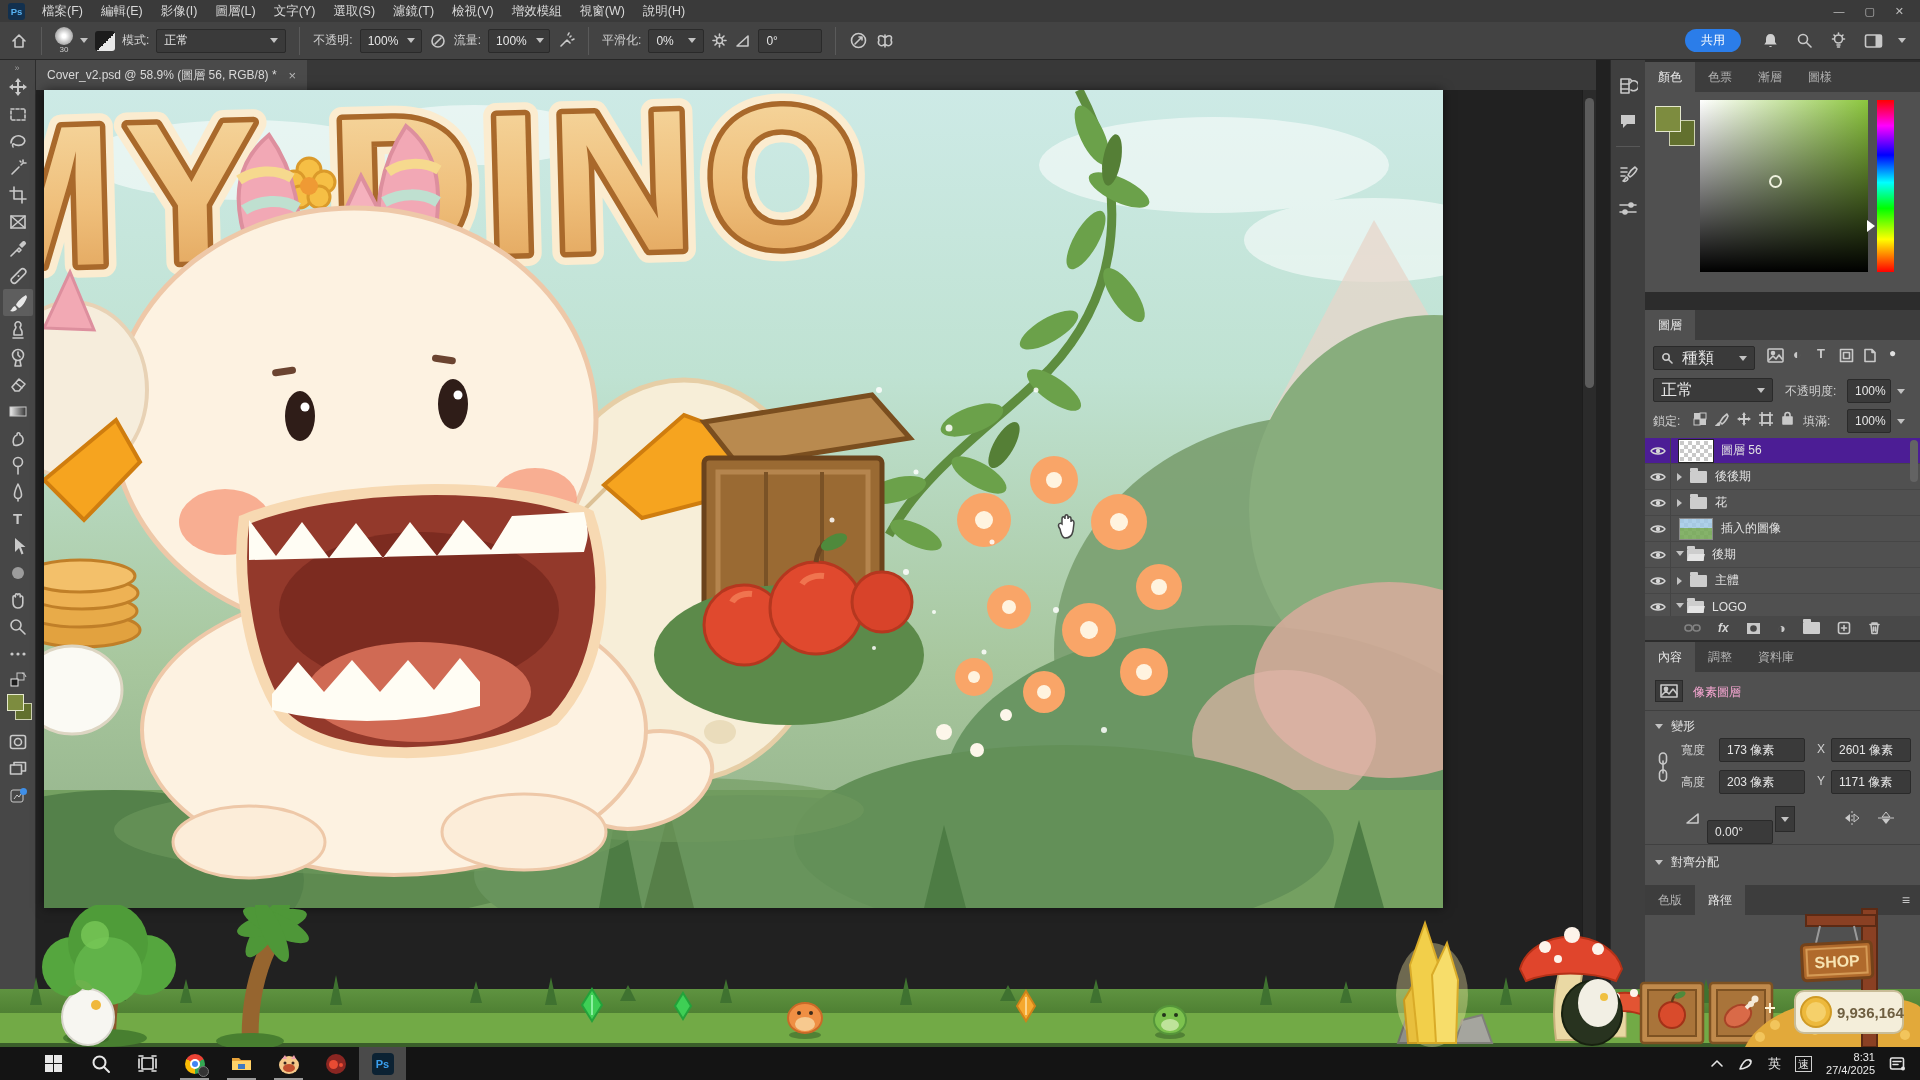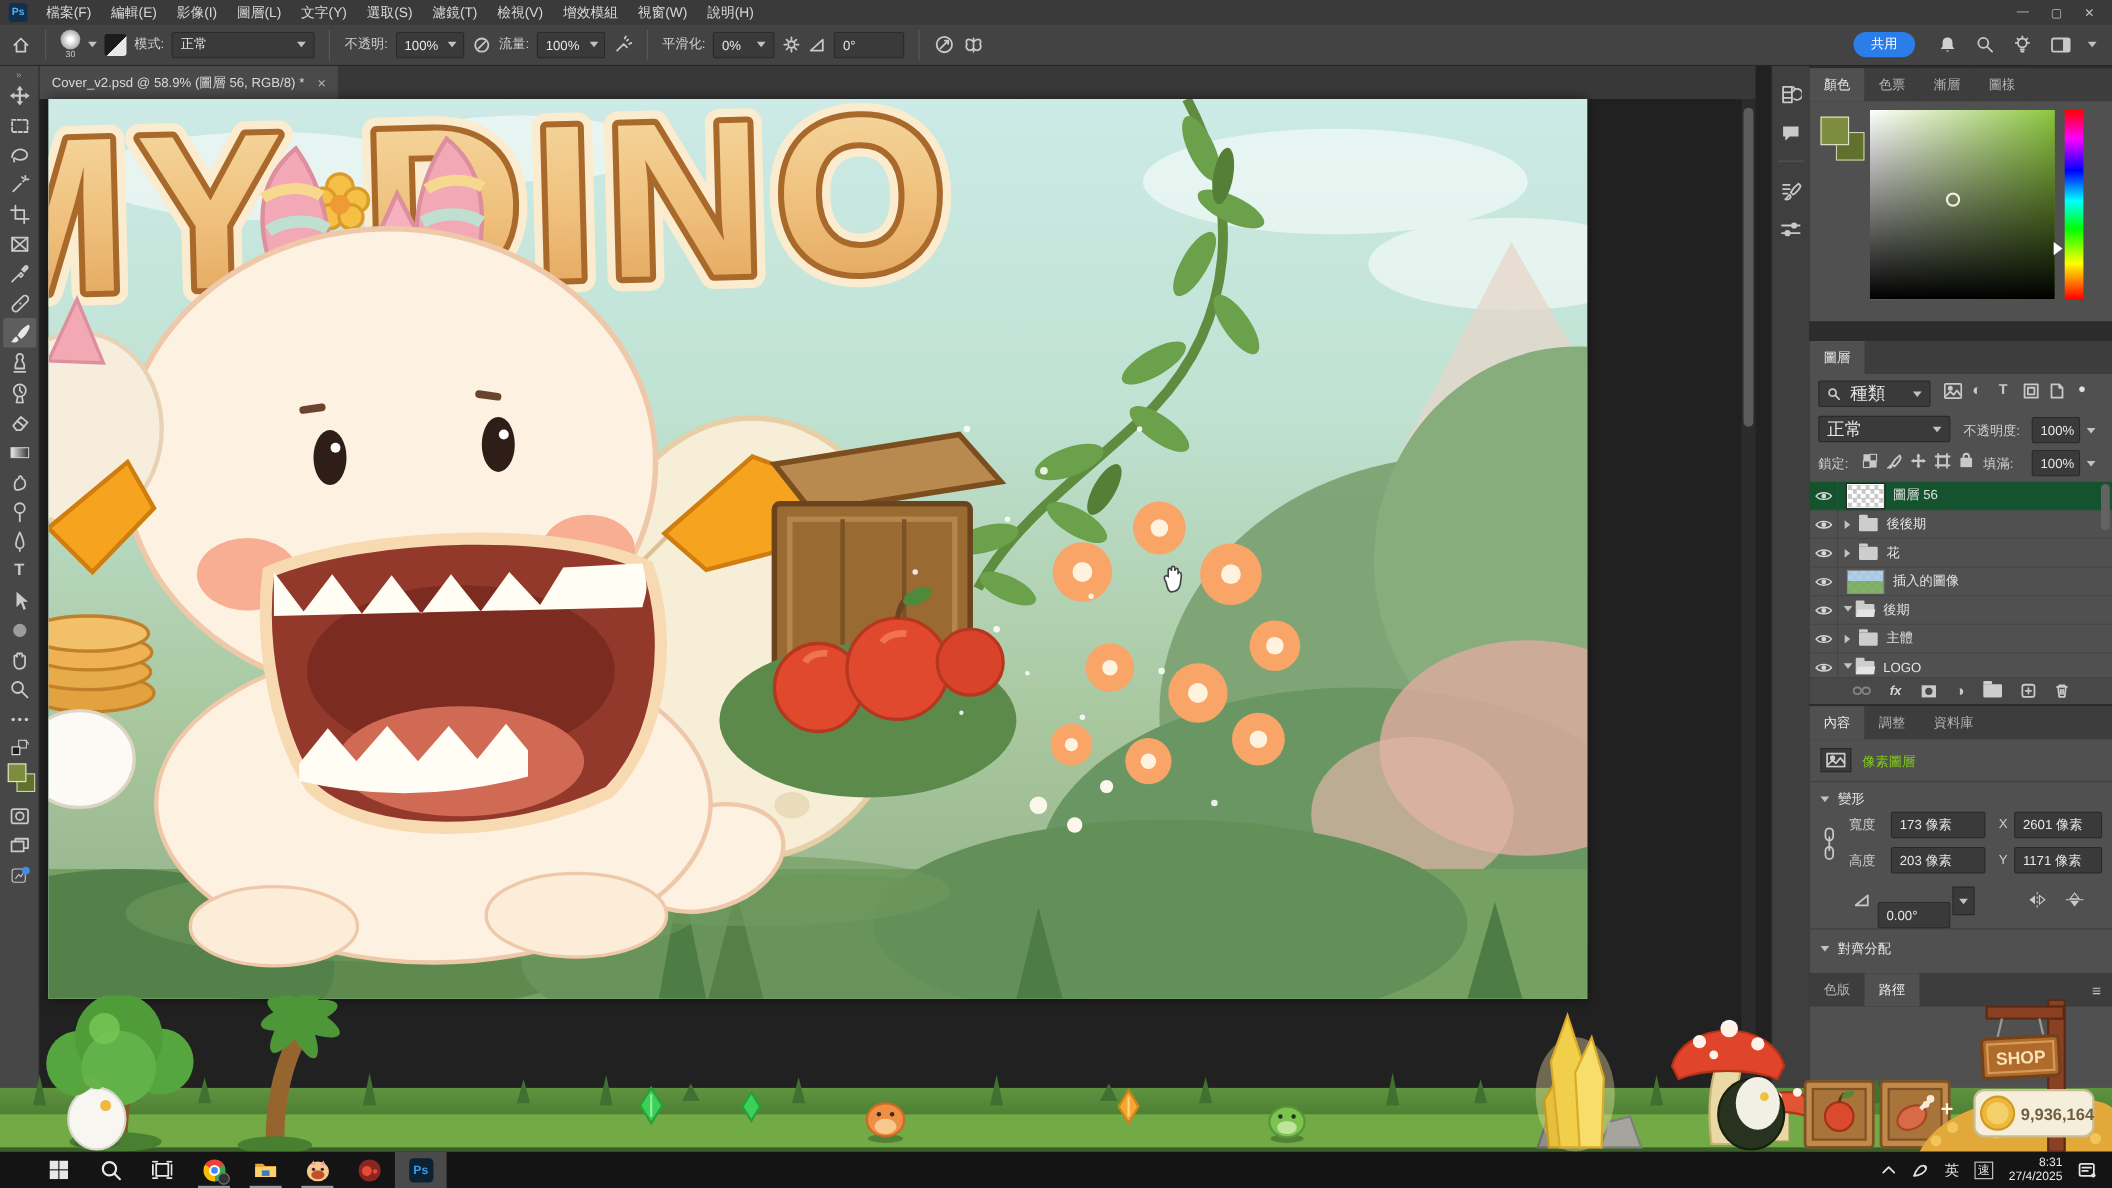--- a/index.html
+++ b/index.html
@@ -53,21 +53,21 @@
 .panel{position:absolute;left:0;width:312px}
 .ptabs{height:30px;background:#3d3d3d;display:flex;align-items:stretch}
 .ptab{padding:0 13px;display:flex;align-items:center;font-size:12px;color:#b3b3b3;background:#3d3d3d}
 .ptab.act{background:#505050;color:#ebebeb}
 .ham{margin-left:auto;color:#c5c5c5;padding:0 10px;display:flex;align-items:center;font-size:14px}
 .pbody{position:absolute;left:0;right:0;background:#505050}
 .lbl{font-size:12px;color:#cfcfcf;white-space:nowrap}
 
 .lrow{position:absolute;left:0;width:275px;height:26px;display:flex;align-items:center;
 font-size:12px;color:#e2e2e2;border-bottom:1px solid #464646}
-.lrow.sel{background:#14532d}
+.lrow.sel{background:#4c1d95}
 .eyebox{width:26px;height:26px;display:flex;align-items:center;justify-content:center;border-right:1px solid #444}
 .tri-r{width:0;height:0;border:4px solid transparent;border-left:5px solid #c2c2c2;margin:0 4px 0 6px}
 .tri-d{width:0;height:0;border:4px solid transparent;border-top:5px solid #c2c2c2;margin:2px 3px 0 5px}
 .folder{width:17px;height:12px;background:#cdcdcd;border-radius:1px;position:relative;margin-right:8px;flex:0 0 17px}
 .folder:before{content:"";position:absolute;left:0;top:-3px;width:8px;height:3px;background:#cdcdcd;border-radius:1px 1px 0 0}
 .folder.open:after{content:"";position:absolute;left:1px;bottom:0;width:16px;height:7px;background:#e4e4e4;transform:skewX(-14deg)}
 .checker{background:repeating-conic-gradient(#fff 0 25%,#c9c9c9 0 50%) 0 0/8px 8px}
 .lthumb{width:34px;height:22px;margin:0 8px 0 8px;flex:0 0 34px;border:1px solid #8a8a8a}
 .lthumb.selth{border:1px solid #fff;outline:1px solid #222}
 
@@ -829,21 +829,21 @@
         <div class="ham">≡</div>
       </div>
       <div class="pbody" style="top:30px;height:213px">
         <span class="abs ic" style="left:10px;top:8px;width:28px;height:22px;background:#3a3a3a;border:1px solid #2a2a2a">
           <svg class="ln" width="18" height="14">
               <rect x="1" y="1" width="16" height="12"></rect>
               <circle cx="6" cy="5" r="1.6" fill="#c9c9c9"></circle>
               <path d="M2 11 l4-4 3 3 4-5 4 5"></path>
             </svg>
           </span>
-        <span class="abs lbl" style="left:48px;top:12px;color:#84cc16">像素圖層</span>
+        <span class="abs lbl" style="left:48px;top:12px;color:#f9a8d4">像素圖層</span>
         <div class="abs" style="left:0;top:38px;width:275px;height:1px;background:#404040"></div>
         <span class="abs cv" style="left:10px;top:50px"></span>
         <span class="abs lbl" style="left:26px;top:46px;color:#e6e6e6">變形</span>
         <span class="abs ic" style="left:12px;top:80px">
           <svg class="ln" width="12" height="30">
               <rect x="2.5" y="1" width="7" height="11" rx="3.5"></rect>
               <rect x="2.5" y="18" width="7" height="11" rx="3.5"></rect>
               <path d="M6 9 v12"></path>
             </svg>
           </span>

